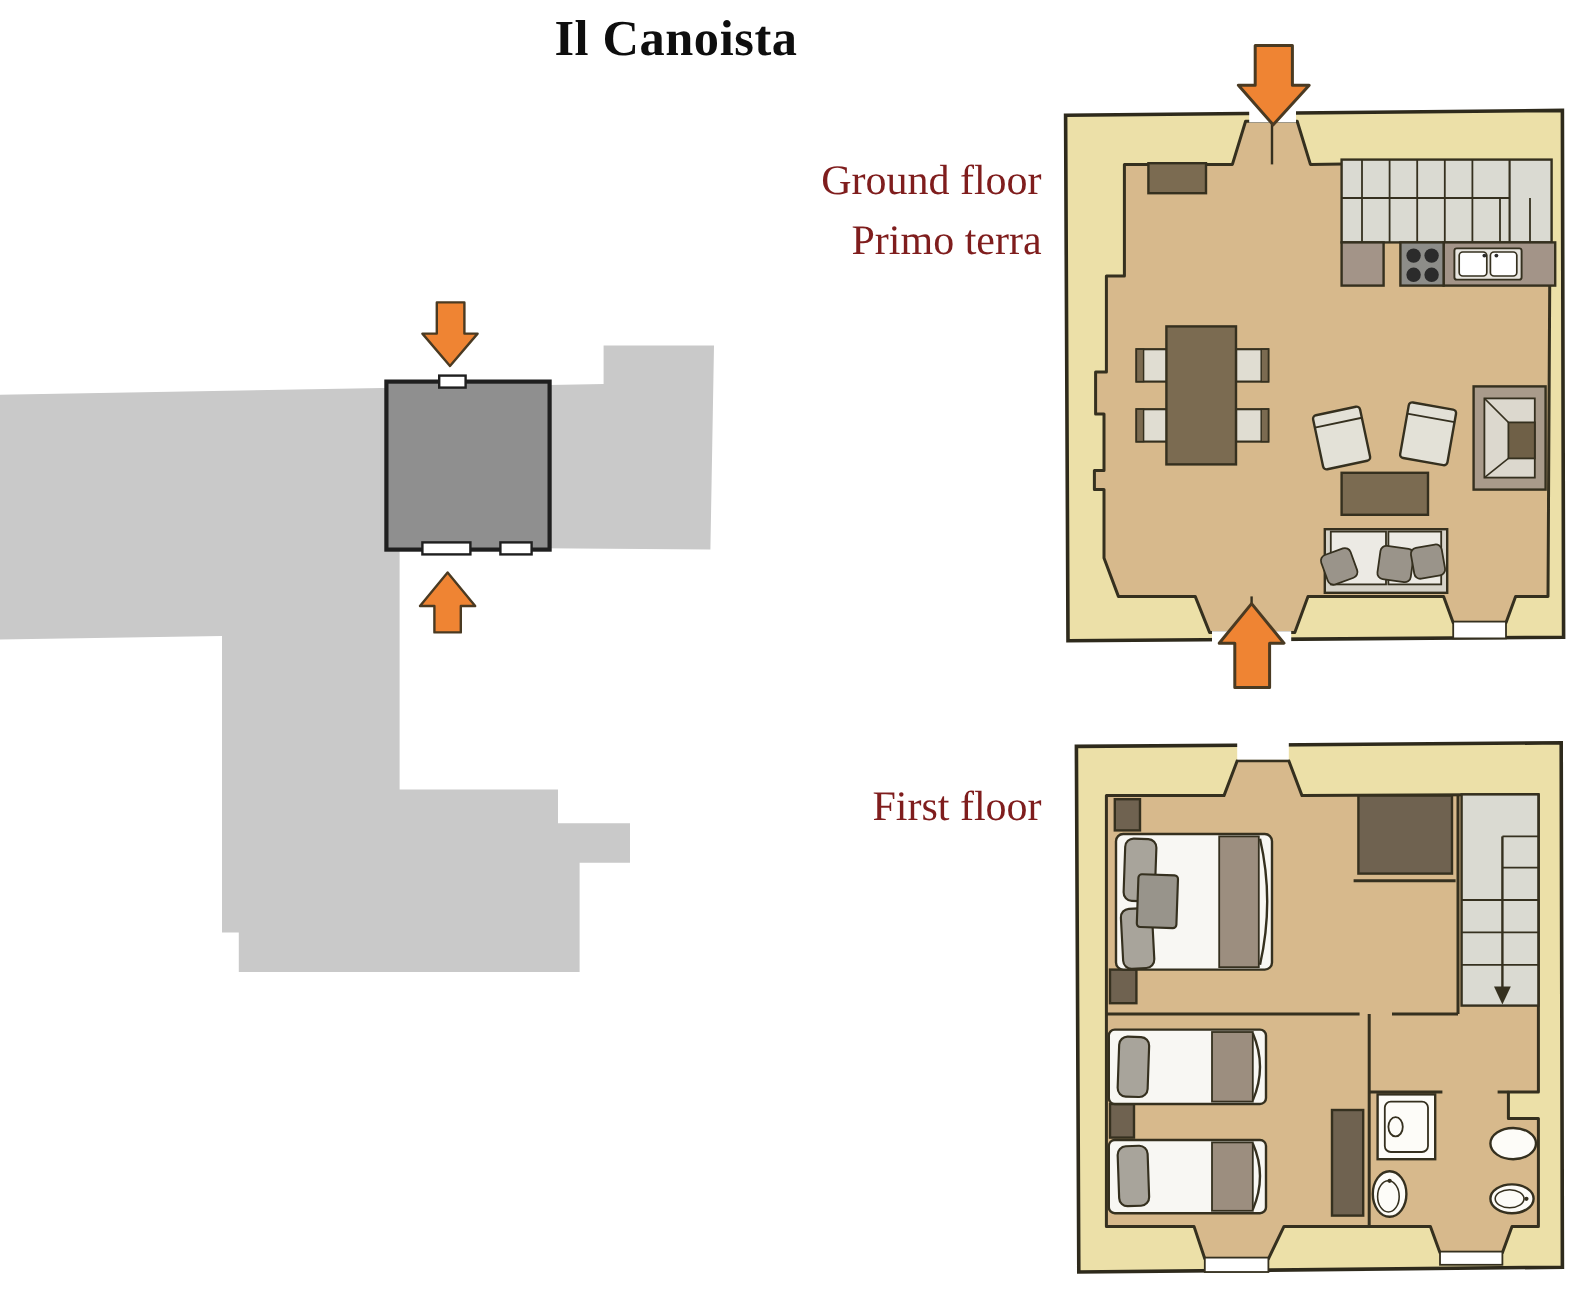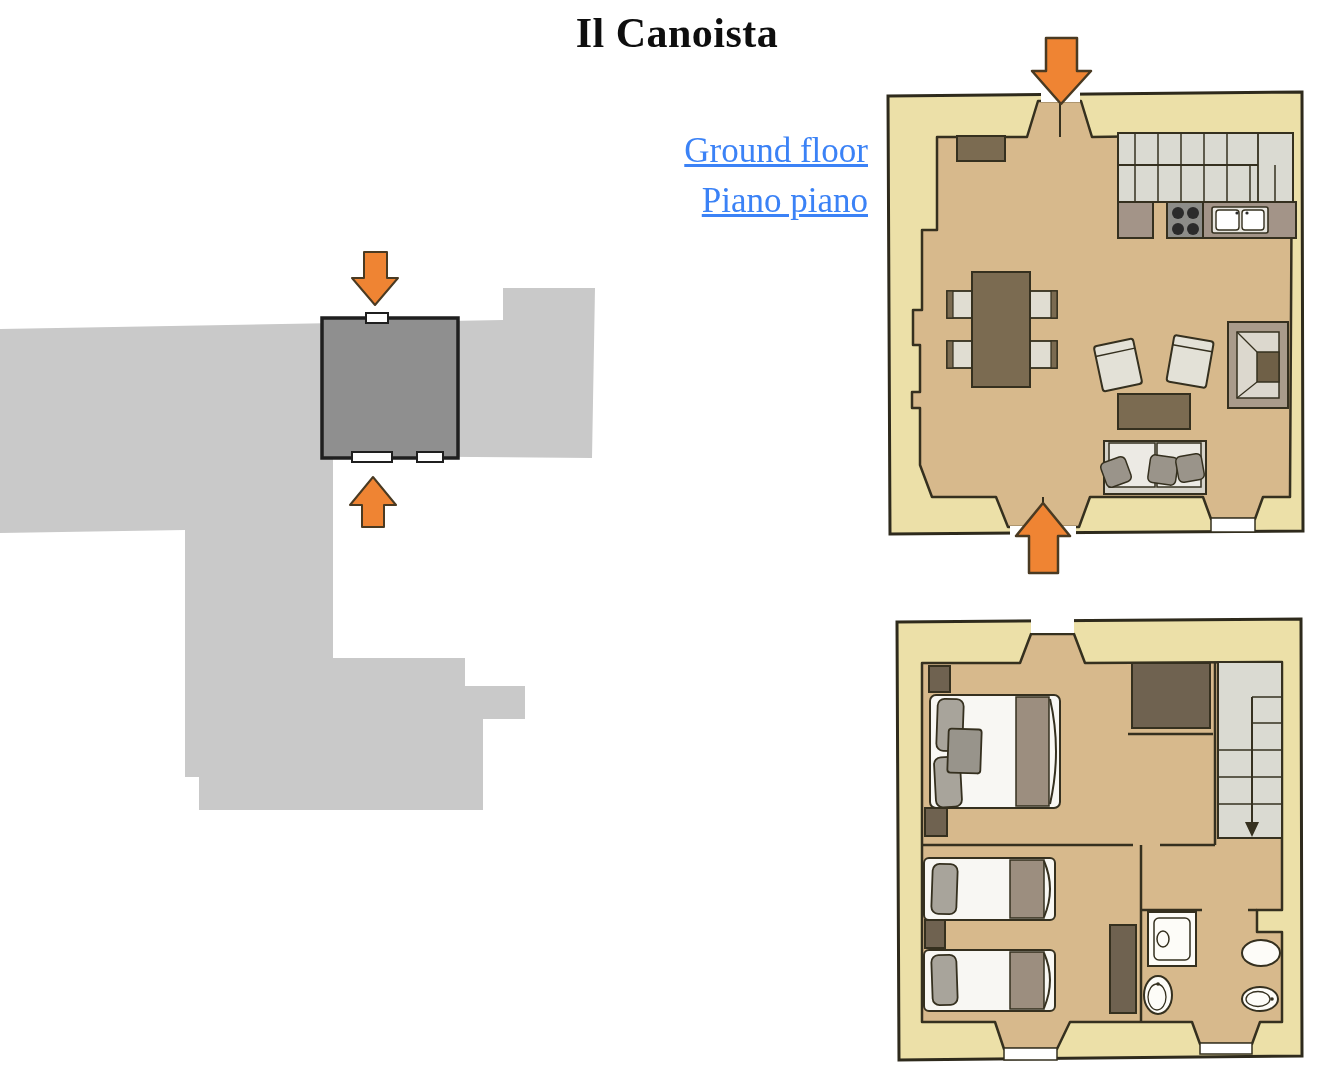--- a/index.html
+++ b/index.html
@@ -1,38 +1,39 @@
 <!DOCTYPE html>
 <html><head>
 <meta charset="utf-8">
 <style>
   html,body{margin:0;padding:0;background:#ffffff;}
   .canvas{position:relative;width:1324px;height:1080px;background:#ffffff;overflow:hidden;
           font-family:"Liberation Serif", serif;}
   .plan-svg{position:absolute;left:0;top:0;}
-  .page-title{position:absolute;left:462px;top:8px;width:430px;text-align:center;
+  .page-title{position:absolute;left:462px;top:8px;width:430px;text-align:left;
               font-weight:bold;font-size:42px;line-height:1.2;color:#0e0e0e;letter-spacing:0.5px;}
   .floor-label{position:absolute;width:310px;text-align:right;
-               font-size:35px;line-height:50px;color:#3b82f6;text-decoration:underline;}
+               font-size:35px;line-height:50px;color:#7f1d1d;}
   .floor-label.ground{left:558px;top:126px;}
   .floor-label.first{left:558px;top:647px;}
 </style>
 </head>
 <body>
 
 <div class="canvas">
 
   <div class="page-title">Il Canoista</div>
 
   <div class="floor-label ground">
     <div>Ground floor</div>
-    <div>Piano piano</div>
+    <div>Primo terra</div>
   </div>
 
   <div class="floor-label first">
+    <div>First floor</div>
   </div>
 
   <svg class="plan-svg" width="1324" height="1080" viewBox="0 0 1324 1080">
 
     <g>
       <polygon points="0,329 503,320 503,288 595,288 592,458 333,456 333,658 465,658 465,686 525,686 525,719 483,719 483,810 199,810 199,777 185,777 185,530 0,533" fill="#C9C9C9"></polygon>
       <rect x="322" y="318" width="136" height="140" fill="#8F8F8F" stroke="#1F1F1F" stroke-width="3.5"></rect>
       <rect x="366" y="313" width="22" height="10" fill="#FFFFFF" stroke="#1F1F1F" stroke-width="2"></rect>
       <rect x="352" y="452" width="40" height="10" fill="#FFFFFF" stroke="#1F1F1F" stroke-width="2"></rect>
       <rect x="417" y="452" width="26" height="10" fill="#FFFFFF" stroke="#1F1F1F" stroke-width="2"></rect>

